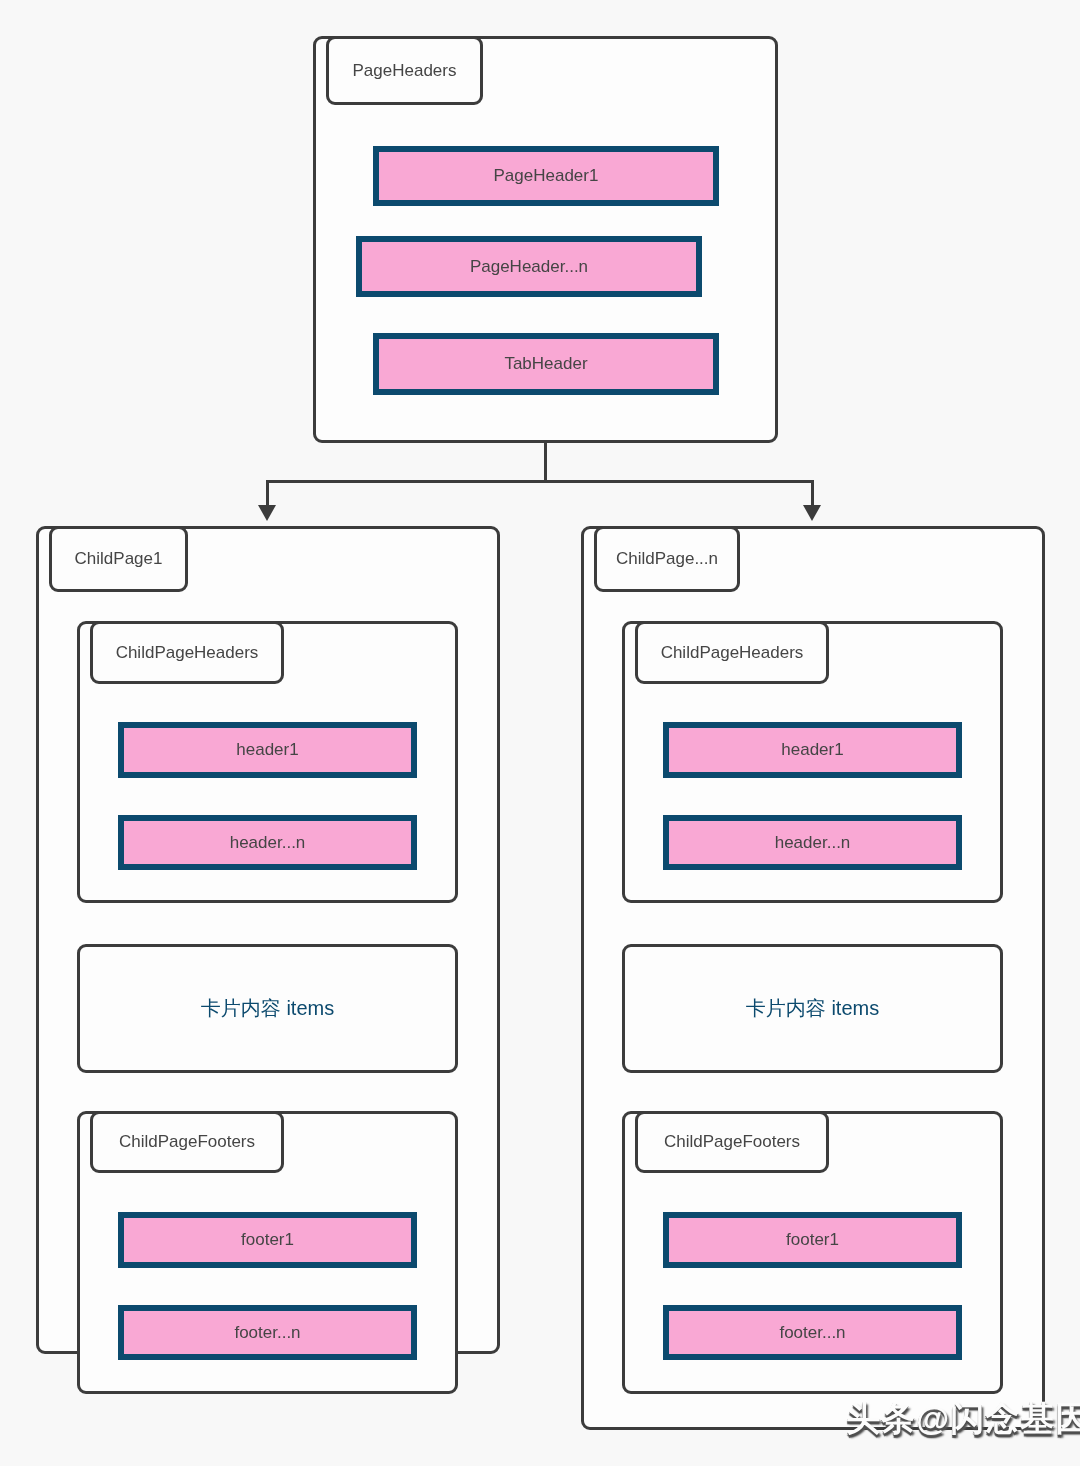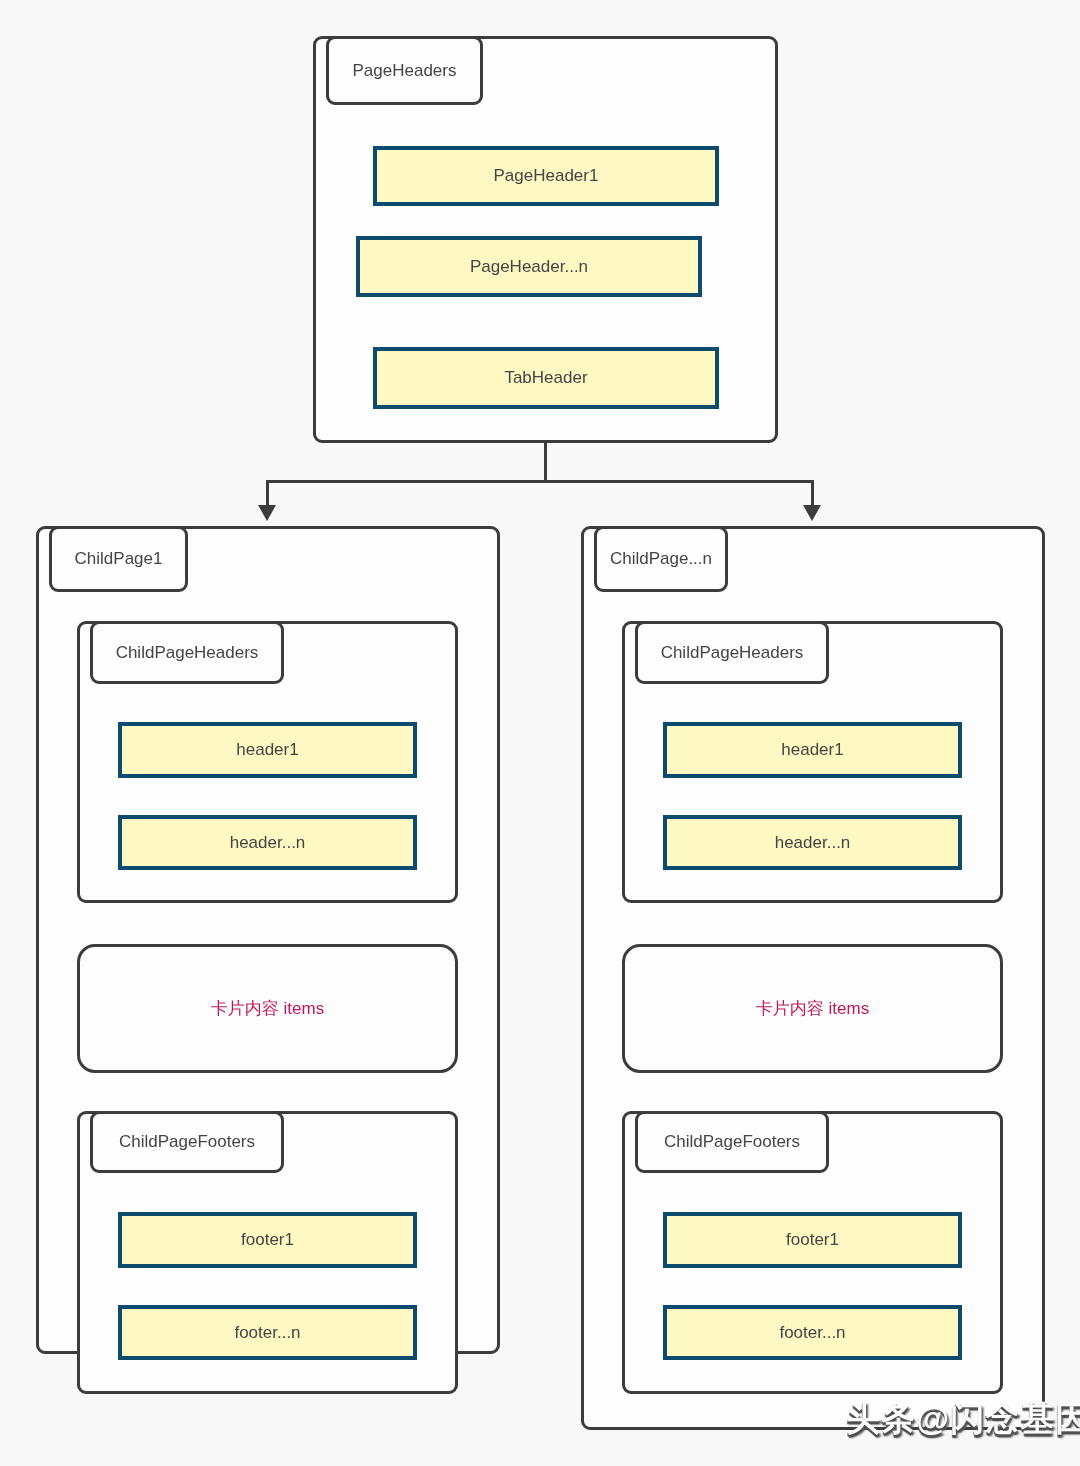--- a/index.html
+++ b/index.html
@@ -31,37 +31,37 @@
     box-sizing: border-box;
     display: flex; align-items: center; justify-content: center;
     font-size: 17px;
     z-index: 2;
     color: #454545;
     margin-left: 13px;
   }
   
   .plain-box {
     position: absolute;
-    background: #fef9c3;
-    border: 4px solid #0c4a6e;
+    background: #f9a8d4;
+    border: 6px solid #0c4a6e;
     box-sizing: border-box;
     display: flex; align-items: center; justify-content: center;
     font-size: 17px;
     color: #454545;
   }
   
   .card-box {
     position: absolute;
     background: #fdfdfd;
     border: 3px solid #3c3c3c;
-    border-radius: 18px;
+    border-radius: 9px;
     box-sizing: border-box;
     display: flex; align-items: center; justify-content: center;
-    font-size: 17px;
-    color: #be185d;
+    font-size: 20px;
+    color: #0c4a6e;
   }
 
   
   .line { position: absolute; background: #3c3c3c; }
   .arrow-down {
     position: absolute;
     width: 0; height: 0;
     border-left: 9px solid transparent;
     border-right: 9px solid transparent;
     border-top: 16px solid #3c3c3c;
@@ -88,21 +88,21 @@
   <div class="outer-box" style="left:313px; top:36px; width:465px; height:407px;">
     <div class="tab-label" style="width:157px; height:69px;">
       <span>PageHeaders</span>
     </div>
     <div class="plain-box" style="left:57px; top:107px; width:346px; height:60px;">
       <span>PageHeader1</span>
     </div>
     <div class="plain-box" style="left:40px; top:197px; width:346px; height:61px;">
       <span>PageHeader...n</span>
     </div>
-    <div class="plain-box" style="left:57px; top:308px; width:346px; height:62px;">
+    <div class="plain-box" style="left:57px; top:294px; width:346px; height:62px;">
       <span>TabHeader</span>
     </div>
   </div>
 
   <div class="line" style="left:544px; top:443px; width:3px; height:40px;"></div>
   <div class="line" style="left:266px; top:480px; width:548px; height:3px;"></div>
   <div class="line" style="left:266px; top:480px; width:3px; height:27px;"></div>
   <div class="line" style="left:811px; top:480px; width:3px; height:27px;"></div>
   <div class="arrow-down" style="left:258px; top:505px;"></div>
   <div class="arrow-down" style="left:803px; top:505px;"></div>
@@ -135,21 +135,21 @@
       <div class="plain-box" style="left:38px; top:98px; width:299px; height:56px;">
         <span>footer1</span>
       </div>
       <div class="plain-box" style="left:38px; top:191px; width:299px; height:55px;">
         <span>footer...n</span>
       </div>
     </div>
   </div>
 
   <div class="outer-box" style="left:581px; top:526px; width:464px; height:904px;">
-    <div class="tab-label" style="width:134px; height:66px;">
+    <div class="tab-label" style="width:146px; height:66px;">
       <span>ChildPage...n</span>
     </div>
 
     <div class="outer-box" style="left:38px; top:92px; width:381px; height:282px;">
       <div class="tab-label" style="width:194px; height:63px;">
         <span>ChildPageHeaders</span>
       </div>
       <div class="plain-box" style="left:38px; top:98px; width:299px; height:56px;">
         <span>header1</span>
       </div>

